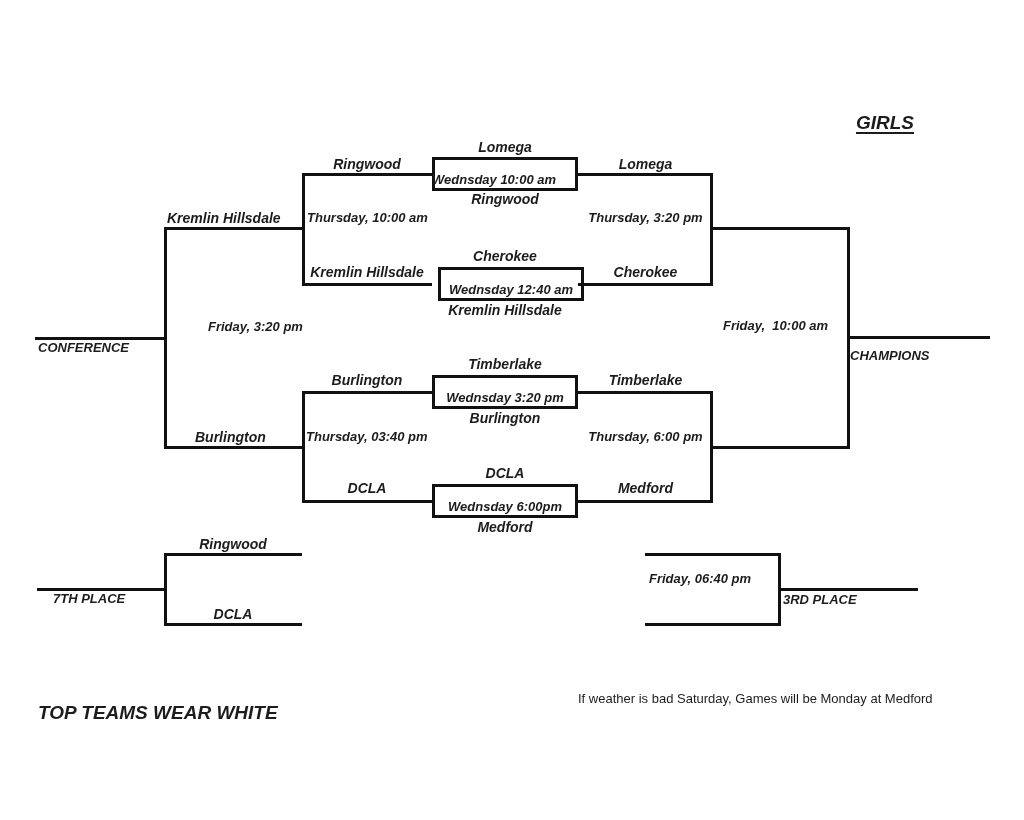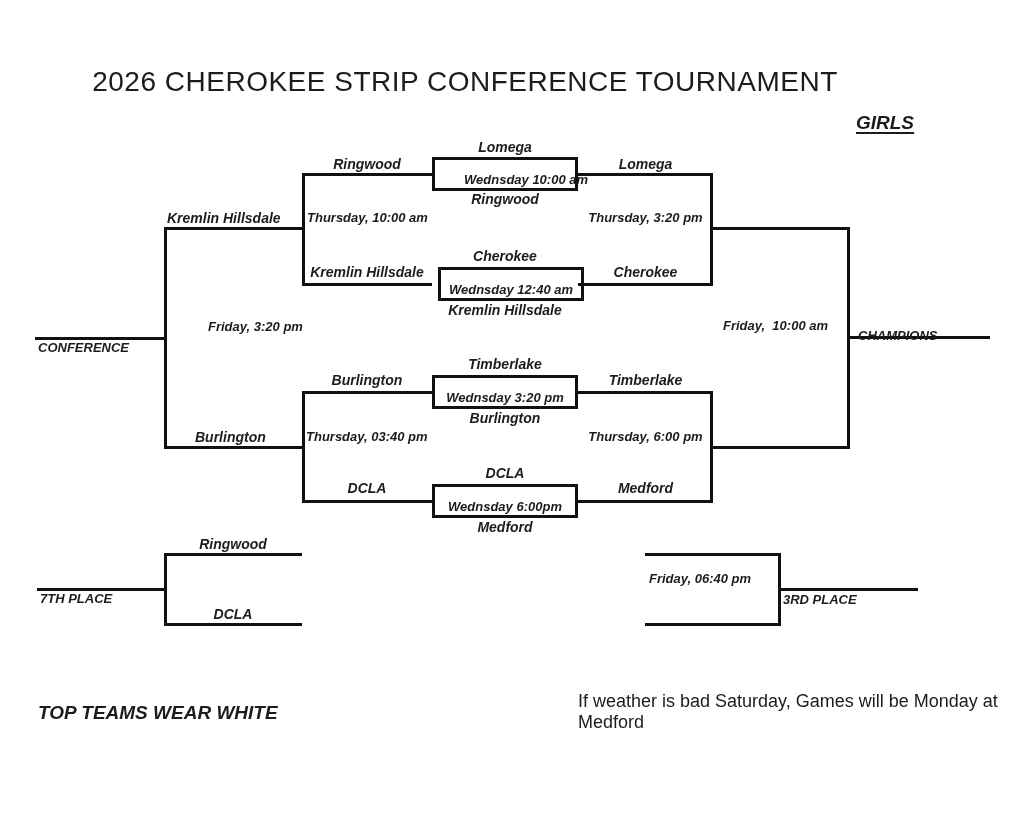--- a/index.html
+++ b/index.html
@@ -20,33 +20,32 @@
   .time{position:absolute;font-weight:bold;font-style:italic;font-size:13px;line-height:15px;white-space:pre;}
   .gbox .time{position:absolute;}
   .place{position:absolute;font-weight:bold;font-style:italic;font-size:13px;line-height:15px;white-space:pre;}
   .ctr{text-align:center;}
   .title{position:absolute;left:85px;top:66px;width:760px;text-align:center;
          font-size:28px;line-height:32px;font-weight:normal;letter-spacing:.5px;}
   .division{position:absolute;left:845px;top:112px;width:80px;text-align:center;
             font-weight:bold;font-style:italic;font-size:19px;
             text-decoration:underline;text-decoration-thickness:2px;text-underline-offset:3px;}
   .note-bold{position:absolute;font-weight:bold;font-style:italic;font-size:19px;line-height:21px;}
-  .note-plain{position:absolute;font-weight:normal;font-style:normal;font-size:18px;}
+  .note-plain{position:absolute;font-weight:normal;font-style:normal;font-size:13px;}
 </style>
 </head>
 <body>
 
 <div id="stage">
 
-  <div class="title">2026 CHEROKEE STRIP CONFERENCE TOURNAMENT</div>
   <div class="division">GIRLS</div>
 
   <div class="team ctr" style="left:420px;top:139px;width:170px;">Lomega</div>
   <div class="gbox" style="top:157px;">
-    <div class="time boxtime" style="left:-3px;right:-3px;bottom:1px;text-align:left;margin-left:32px;">Wednsday 10:00 am</div>
+    <div class="time boxtime" style="left:-3px;right:-3px;bottom:1px;text-align:left;">Wednsday 10:00 am</div>
   </div>
   <div class="team ctr" style="left:420px;top:191px;width:170px;">Ringwood</div>
 
   <div class="team ctr" style="left:420px;top:248px;width:170px;">Cherokee</div>
   <div class="gbox" style="top:267px;margin-left:6px;">
     <div class="time boxtime" style="left:-3px;right:-3px;bottom:1px;text-align:center;">Wednsday 12:40 am</div>
   </div>
   <div class="team ctr" style="left:420px;top:302px;width:170px;">Kremlin Hillsdale</div>
 
   <div class="team ctr" style="left:420px;top:356px;width:170px;">Timberlake</div>
@@ -94,29 +93,29 @@
   <div class="vl" style="left:847px;top:227px;height:222px;"></div>
   <div class="hl" style="left:847px;top:336px;width:143px;"></div>
 
   <div class="team ctr" style="left:578px;top:156px;width:135px;">Lomega</div>
   <div class="team ctr" style="left:578px;top:264px;width:135px;">Cherokee</div>
   <div class="team ctr" style="left:578px;top:372px;width:135px;">Timberlake</div>
   <div class="team ctr" style="left:578px;top:480px;width:135px;">Medford</div>
   <div class="time ctr" style="left:578px;top:210px;width:135px;">Thursday, 3:20 pm</div>
   <div class="time ctr" style="left:578px;top:429px;width:135px;">Thursday, 6:00 pm</div>
   <div class="time" style="left:723px;top:318px;">Friday,  10:00 am</div>
-  <div class="place" style="left:850px;top:328px;padding-left:8px;">CHAMPIONS</div>
+  <div class="place" style="left:850px;top:348px;">CHAMPIONS</div>
 
   <div class="team ctr" style="left:164px;top:536px;width:138px;">Ringwood</div>
   <div class="hl" style="left:164px;top:553px;width:138px;"></div>
   <div class="team ctr" style="left:164px;top:606px;width:138px;">DCLA</div>
   <div class="hl" style="left:164px;top:623px;width:138px;"></div>
   <div class="vl" style="left:164px;top:553px;height:73px;"></div>
   <div class="hl" style="left:37px;top:588px;width:130px;"></div>
-  <div class="place" style="left:40px;top:591px;">7TH PLACE</div>
+  <div class="place" style="left:53px;top:591px;">7TH PLACE</div>
 
   <div class="hl" style="left:645px;top:553px;width:136px;"></div>
   <div class="hl" style="left:645px;top:623px;width:136px;"></div>
   <div class="vl" style="left:778px;top:553px;height:73px;"></div>
   <div class="hl" style="left:778px;top:588px;width:140px;"></div>
   <div class="time" style="left:649px;top:571px;">Friday, 06:40 pm</div>
   <div class="place" style="left:783px;top:592px;">3RD PLACE</div>
 
   <div class="note-bold" style="left:38px;top:702px;">TOP TEAMS WEAR WHITE</div>
   <div class="note-plain" style="left:578px;top:691px;">If weather is bad Saturday, Games will be Monday at Medford</div>

